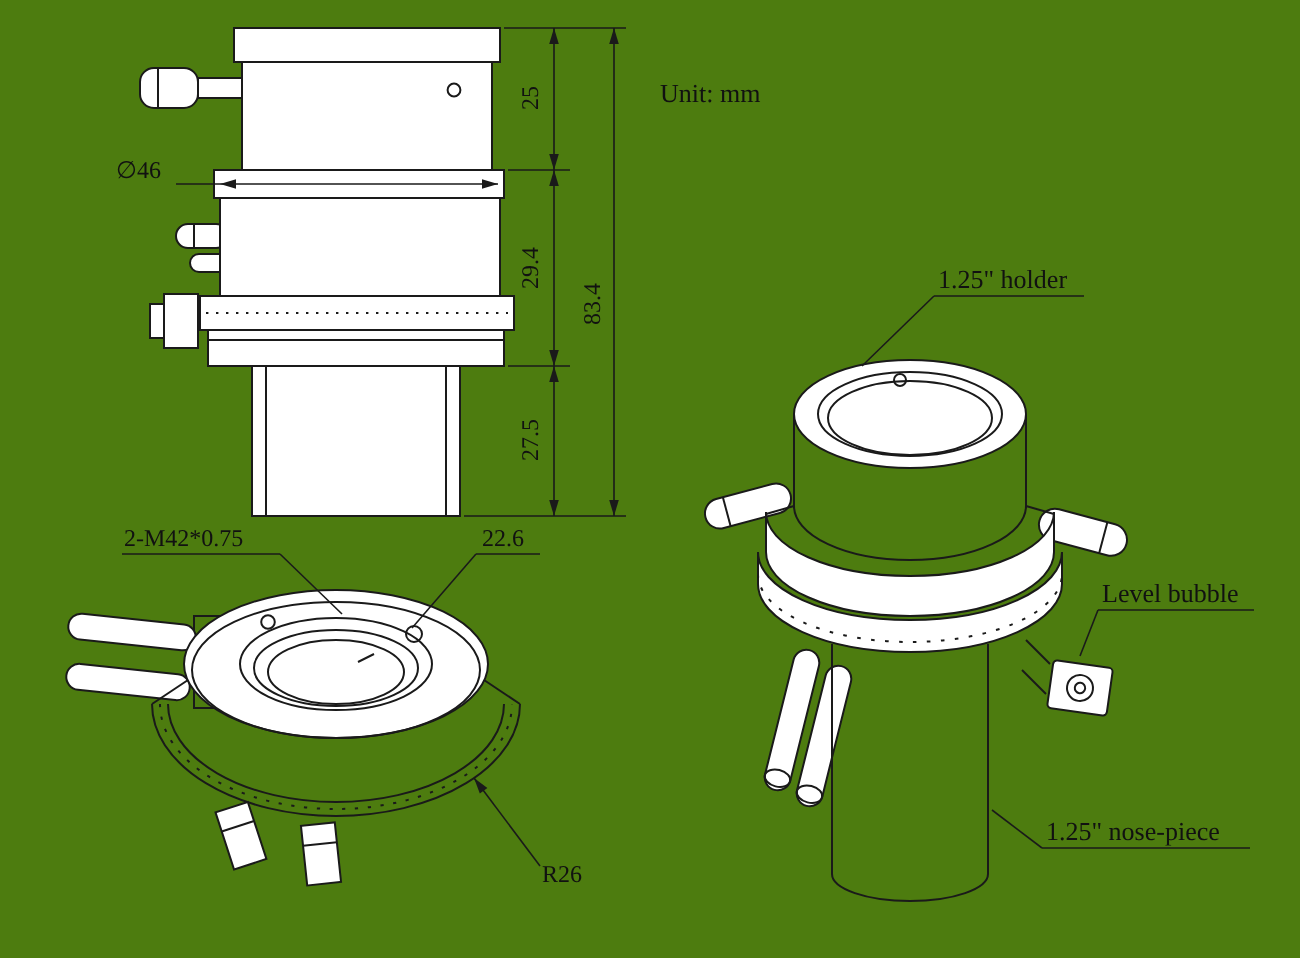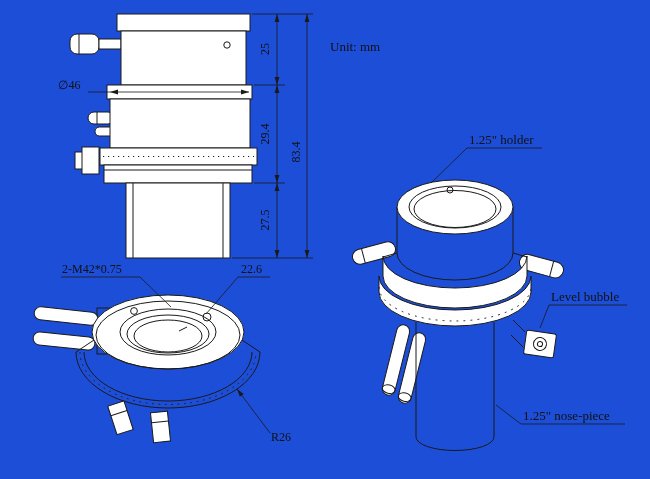--- a/index.html
+++ b/index.html
@@ -1,16 +1,16 @@
 <!DOCTYPE html>
 <html><head>
 <meta charset="utf-8">
 <style>
   html,body{margin:0;padding:0;background:#fff;}
-  .canvas{position:relative;width:650px;height:479px;background:#1d4ed8;overflow:hidden;
+  .canvas{position:relative;width:650px;height:479px;background:#4d7c0f;overflow:hidden;
           font-family:"Liberation Serif","DejaVu Serif",serif;}
   svg{display:block;}
   
   .ln rect,.ln ellipse,.ln circle,.ln path,.ln line{fill:none;stroke:#1a1a1a;stroke-width:1;}
   .ln .solid{fill:#ffffff;}
   
   .dim line{stroke:#1a1a1a;stroke-width:0.8;fill:none;}
   .dim polygon{fill:#1a1a1a;stroke:none;}
   
   .knurl-flat{stroke:#1a1a1a;stroke-width:13;stroke-dasharray:1.2 3.8;fill:none;}

